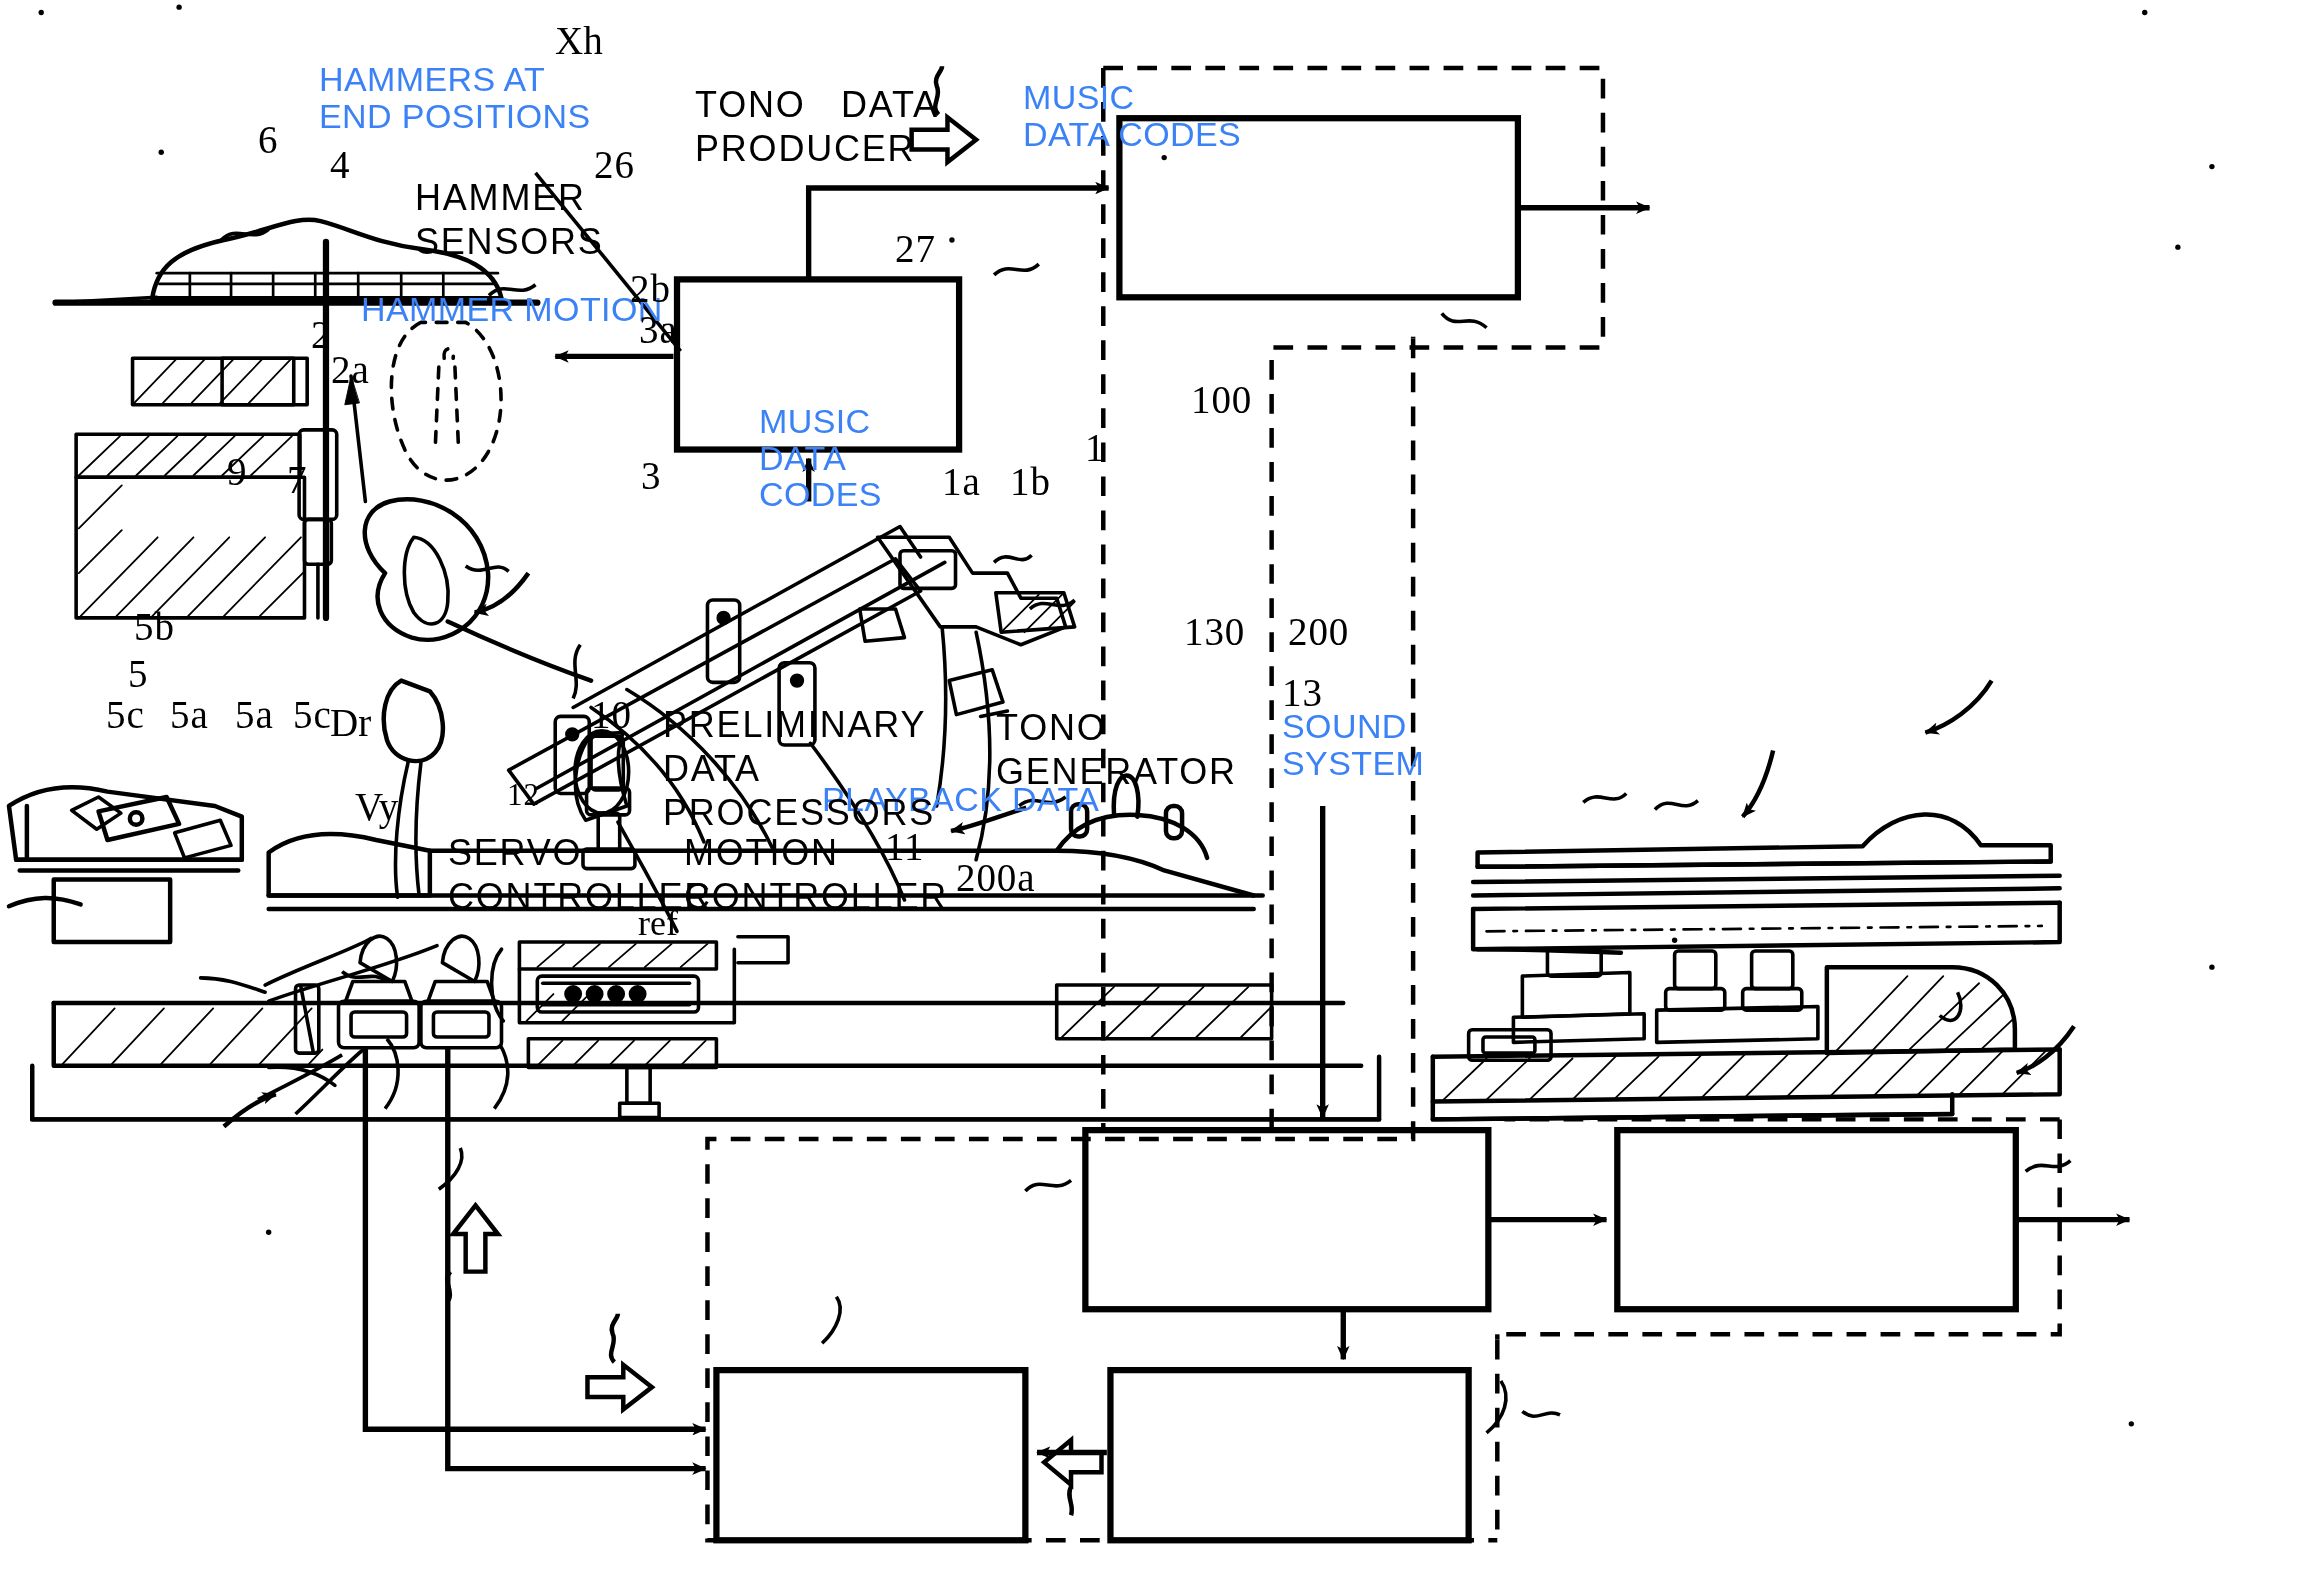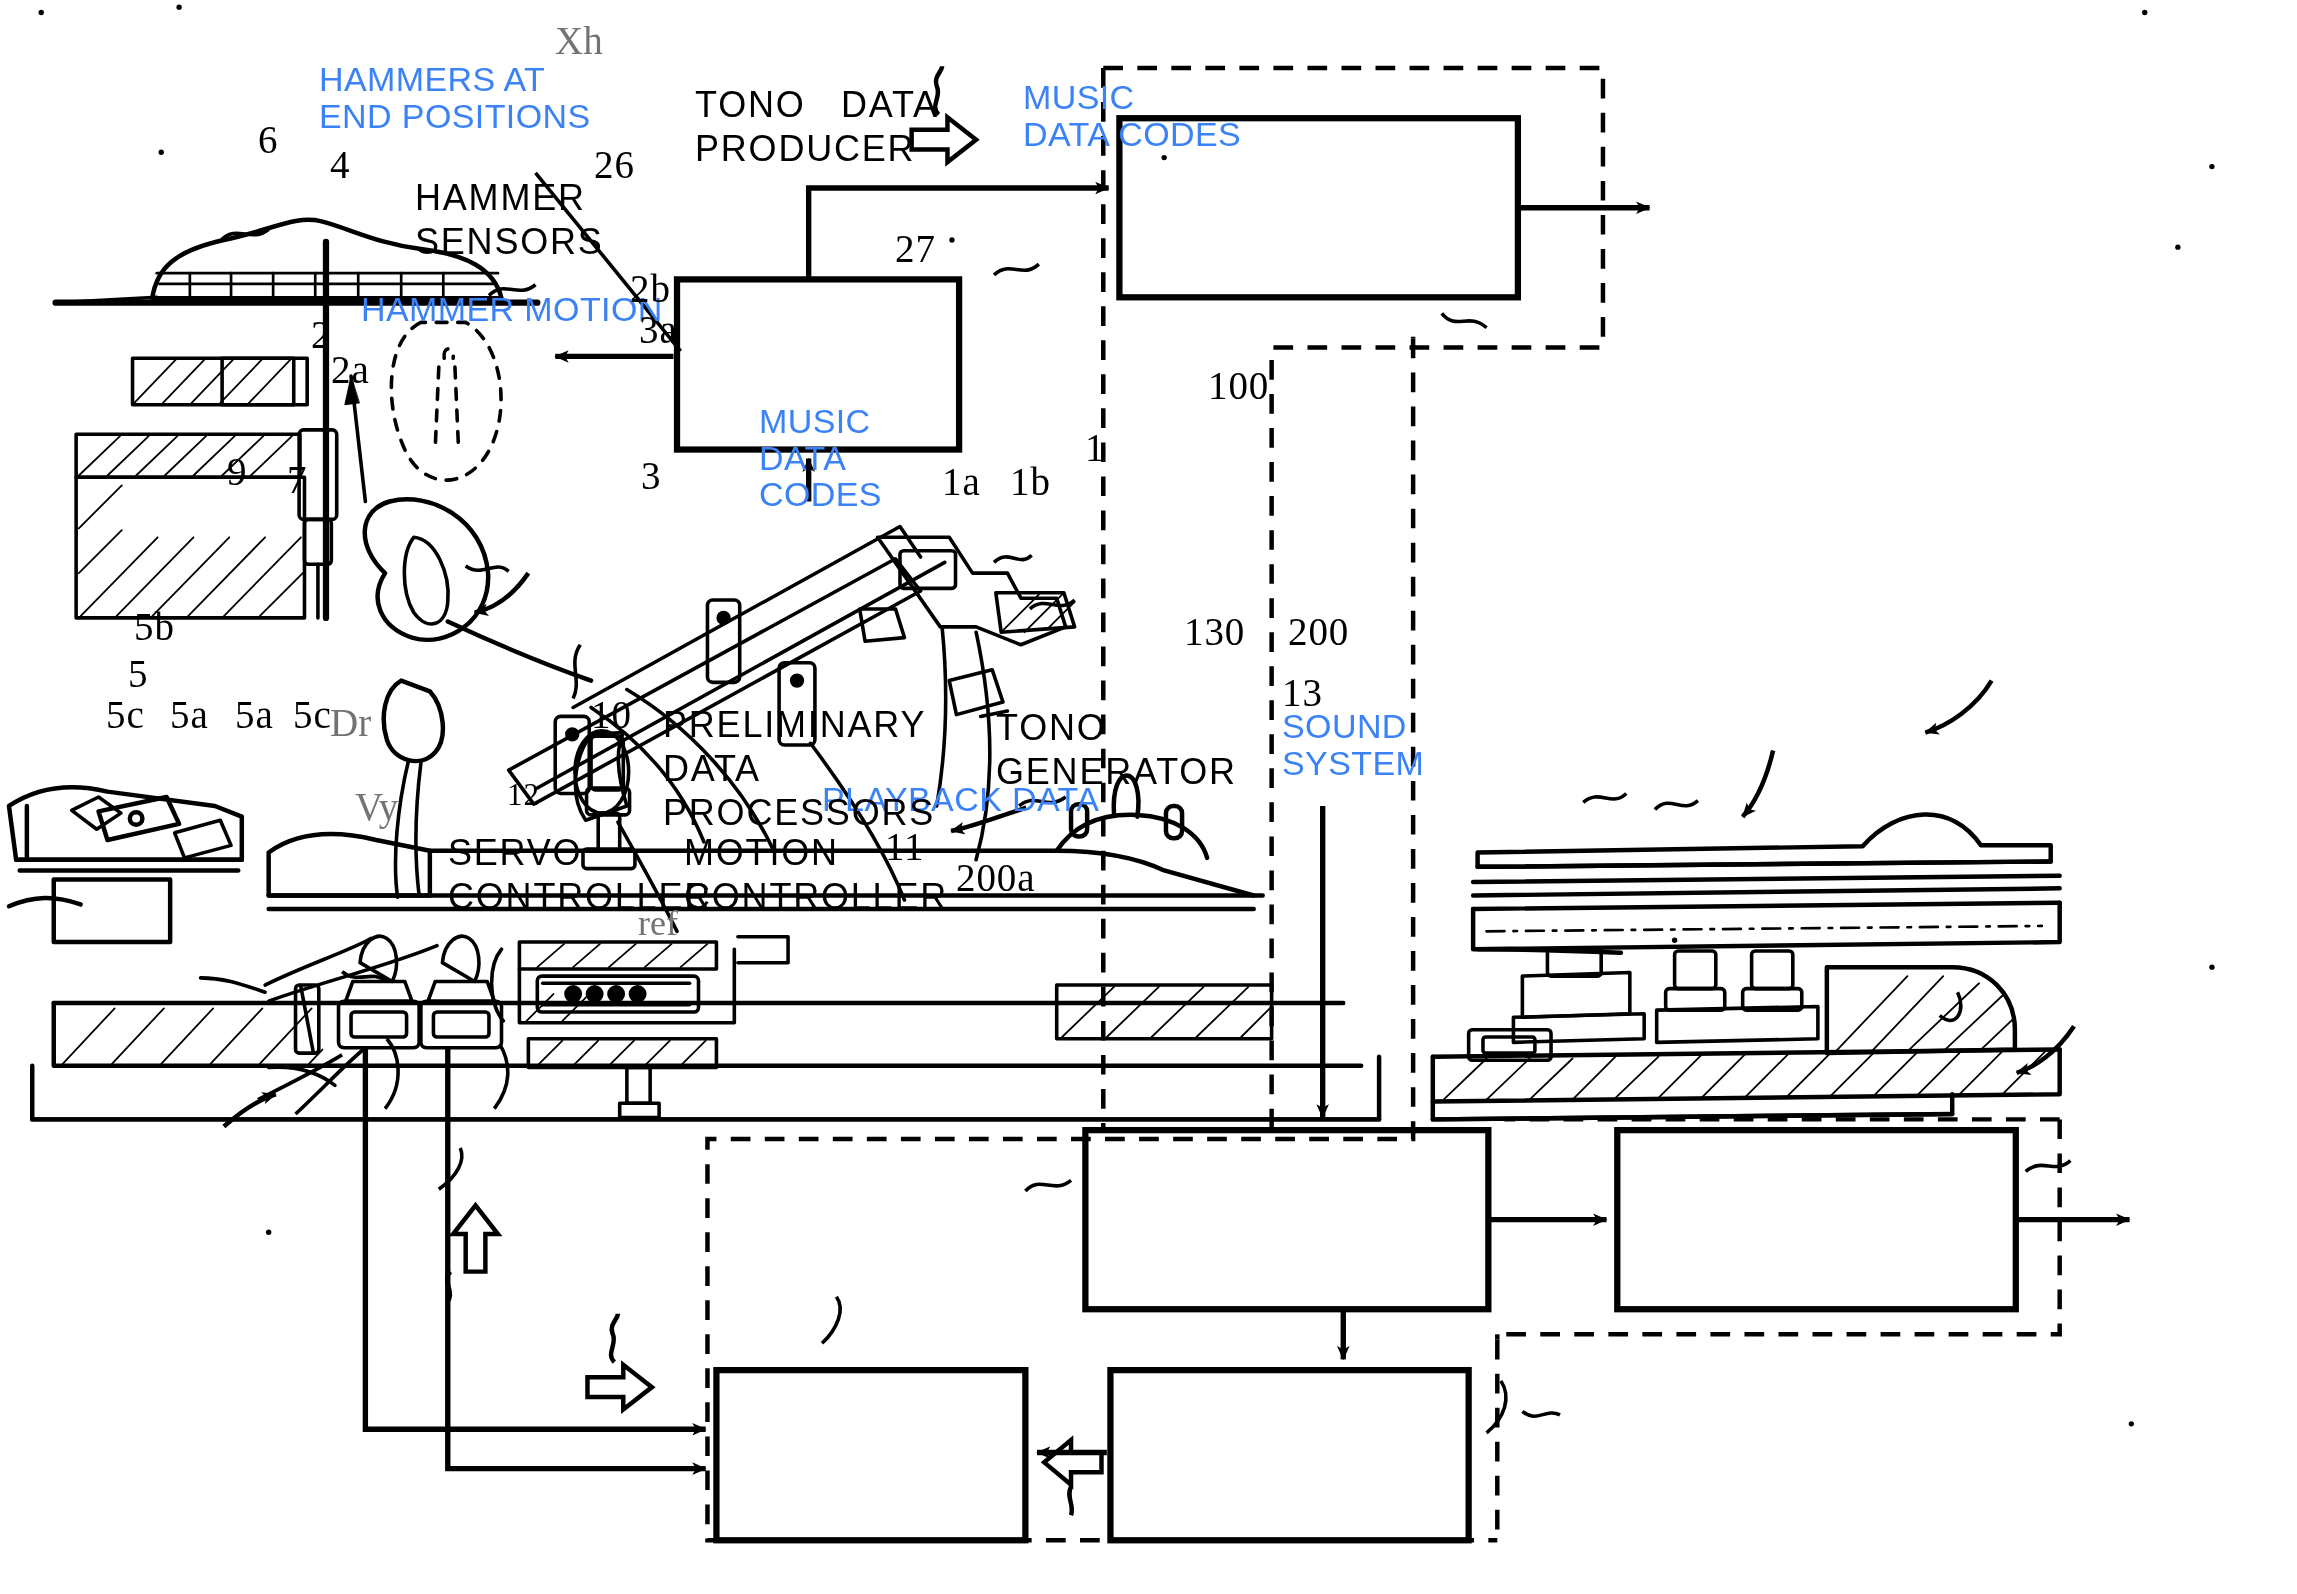--- a/index.html
+++ b/index.html
@@ -42,21 +42,21 @@
   .ref {
     position: absolute;
     font-family: "Liberation Serif", serif;
     color: #000;
     white-space: pre;
     letter-spacing: 0.9px;
   }
   .sig {
     position: absolute;
     font-family: "Liberation Serif", serif;
-    color: #737373;
+    color: #000000;
     white-space: pre;
   }
 </style>
 </head>
 <body>
 
 <div id="page">
 
   <svg class="layer" viewBox="0 0 2565 1780">
     <g fill="none" stroke="#000" stroke-width="4" stroke-linecap="round" stroke-linejoin="round">
@@ -569,21 +569,21 @@
   <div class="ref" style="left:507px; top:777px; font-size:31px;text-align:center;">12</div>
 
   <div class="ref" style="left:1282px; top:670px; font-size:39px;">13</div>
 
   <div class="ref" style="left:942px; top:459px; font-size:39px;">1a</div>
 
   <div class="ref" style="left:1010px; top:459px; font-size:39px;">1b</div>
 
   <div class="ref" style="left:1085px; top:425px; font-size:39px;">1</div>
 
-  <div class="ref" style="left:1191px; top:363px; font-size:39px;margin-left:17px;">100</div>
+  <div class="ref" style="left:1191px; top:377px; font-size:39px;">100</div>
 
   <div class="ref" style="left:1184px; top:609px; font-size:39px;">130</div>
 
   <div class="ref" style="left:1288px; top:609px; font-size:39px;font-family:Liberation Serif, serif;">200</div>
 
   <div class="ref" style="left:956px; top:855px; font-size:39px;">200a</div>
 
 </div>
 
 

